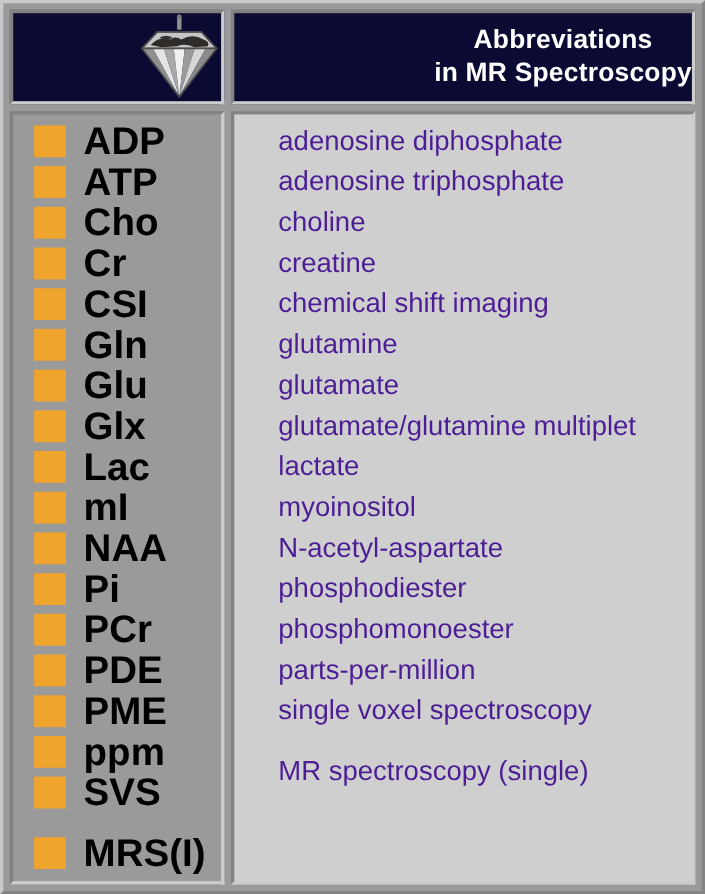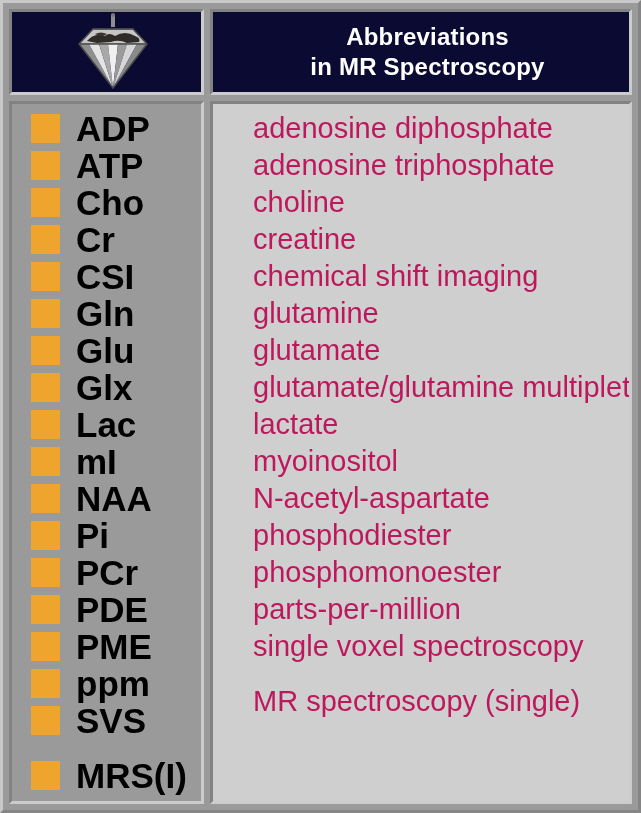--- a/index.html
+++ b/index.html
@@ -22,21 +22,21 @@
   .cell {
     border: 3px solid;
     border-color: #828282 #cccccc #cccccc #828282; 
     overflow: hidden;
   }
 
   .header-cell {
     background: var(--header-bg, #0b0a33);
     display: flex;
     align-items: center;
-    justify-content: center;
+    justify-content: flex-end;
     padding-left: 13px;
   }
 
   .title {
     color: #ffffff;
     font-weight: bold;
     font-size: 24px;
     line-height: 30px;
     text-align: center;
     letter-spacing: 0.2px;
@@ -49,21 +49,21 @@
 
   .square {
     width: 29px;
     height: 29px;
     background: var(--accent, #efa42e);
     margin-right: 16px;
     flex: none;
   }
 
   .abbr { font-weight: bold; font-size: 35px; color: #000000; white-space: nowrap; }
-  .def  { font-size: 29px; color: #be185d; white-space: nowrap; }
+  .def  { font-size: 25px; color: #4c1d95; white-space: nowrap; }
 
   .spacer { height: 18px; }
 
   .logo { display: block; }
 </style>
 </head>
 <body>
 
 <div class="card">
 

